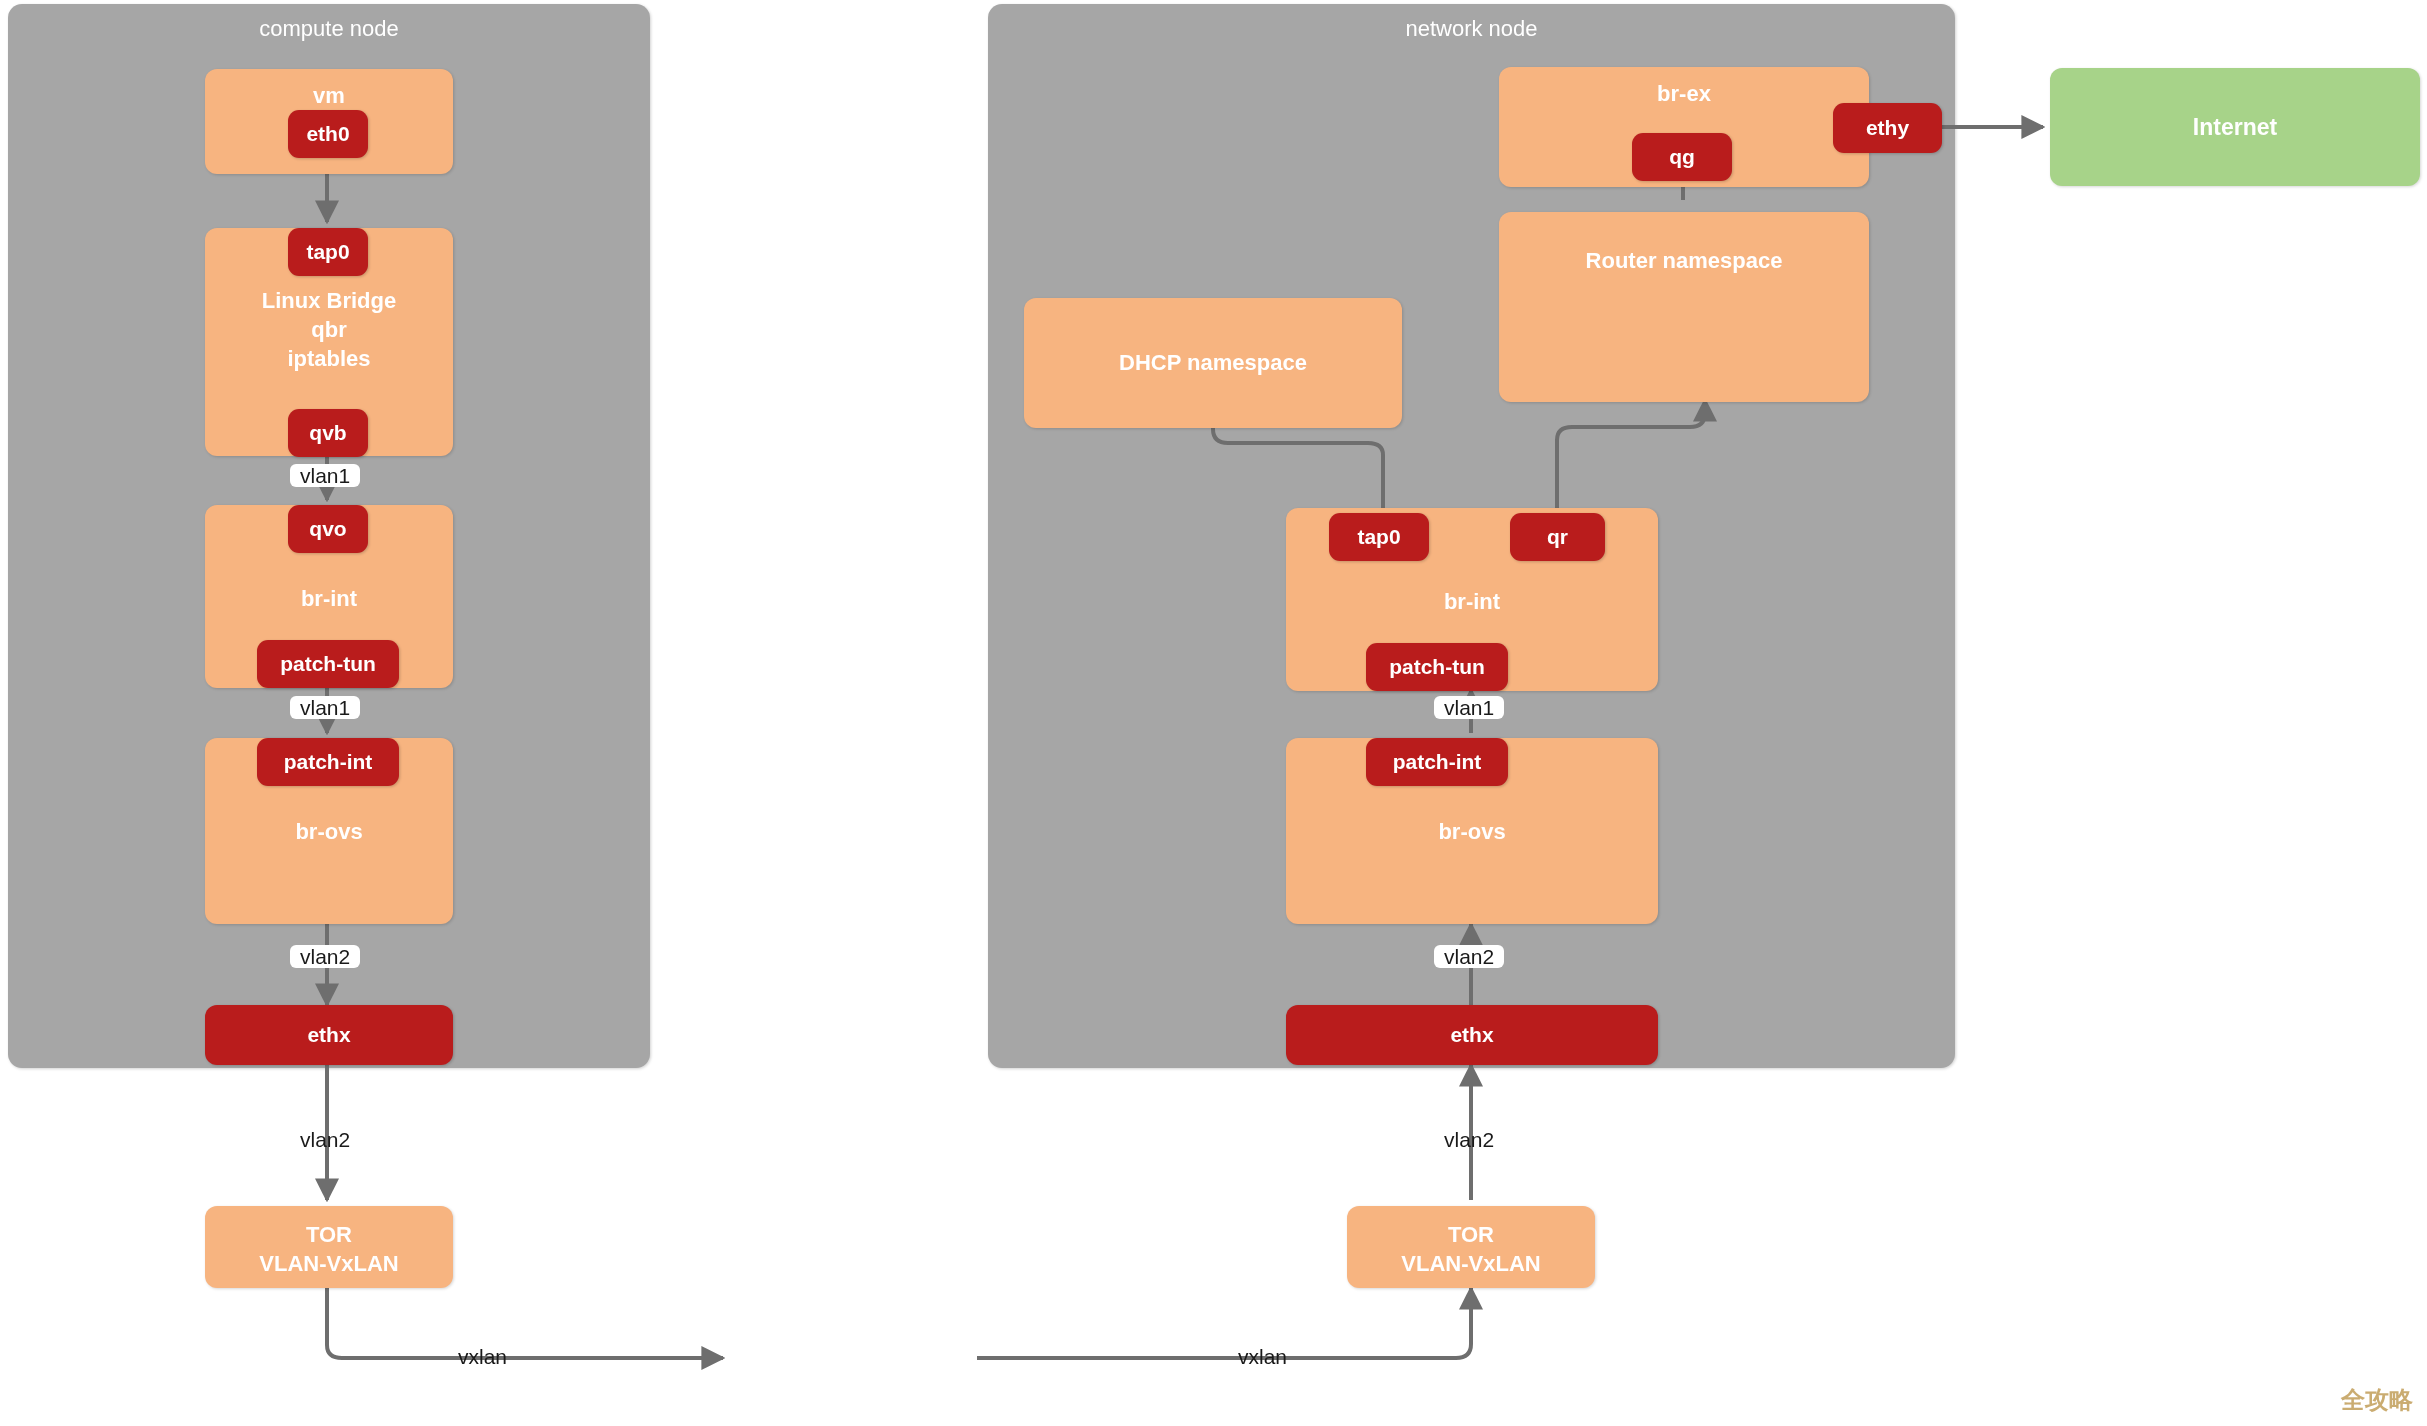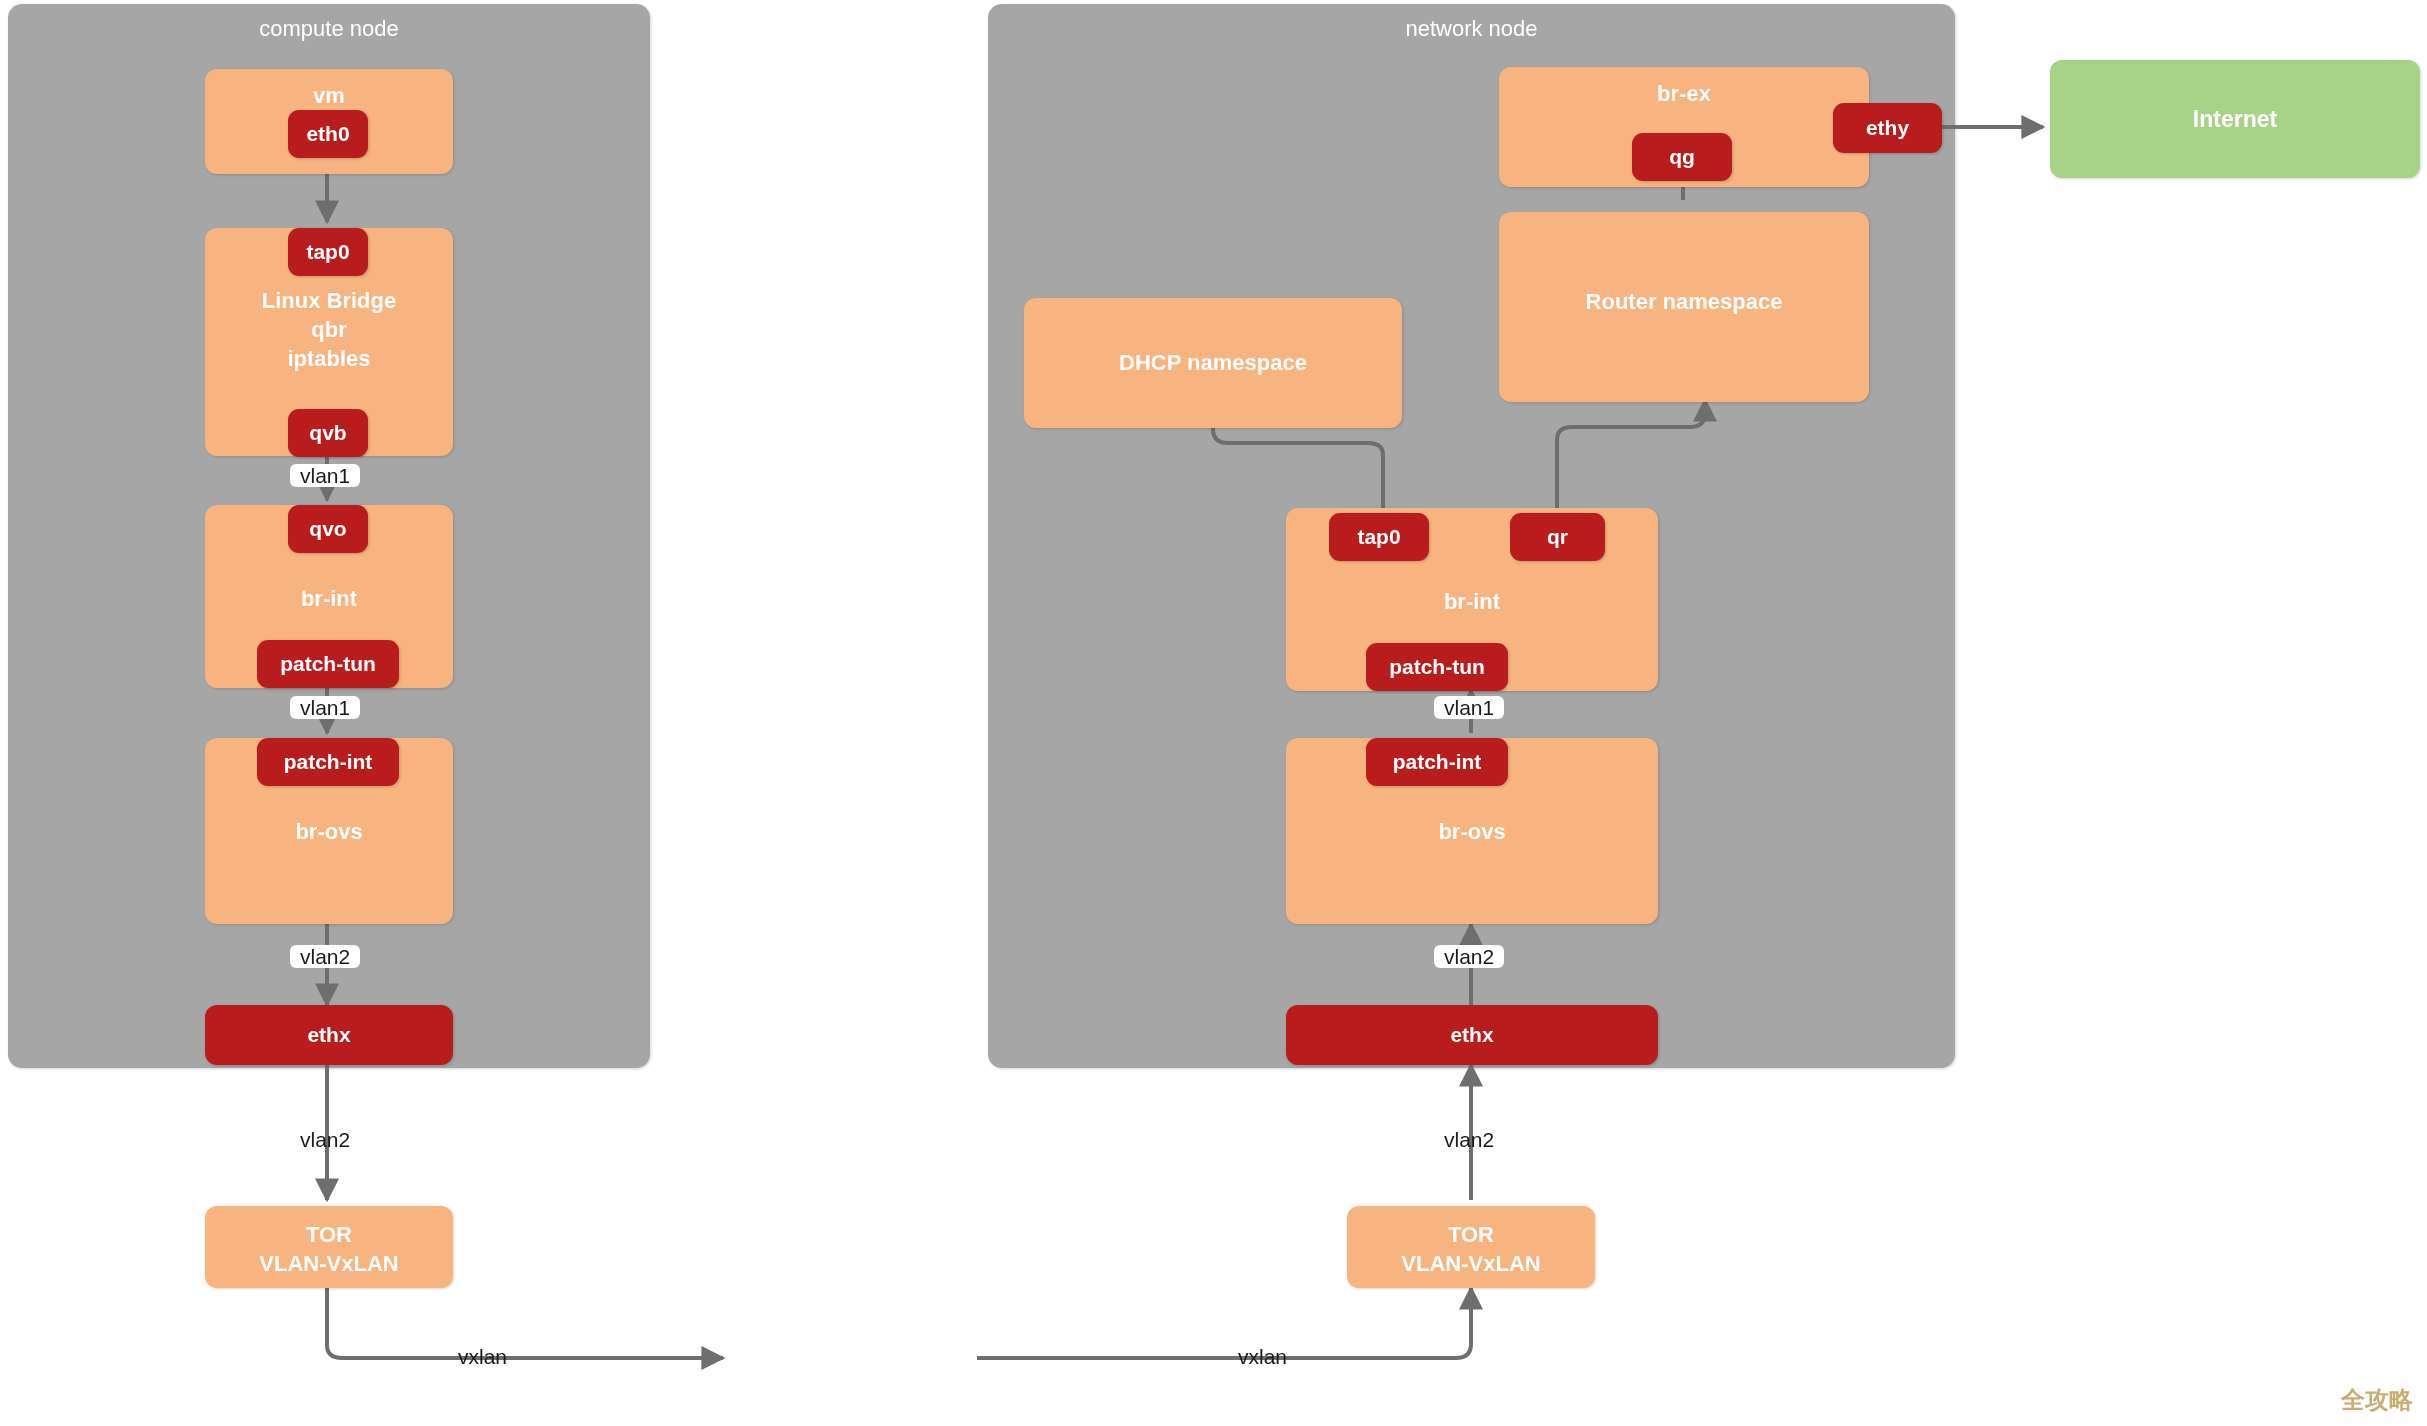--- a/index.html
+++ b/index.html
@@ -205,29 +205,29 @@
   <div class="node orange pad-top" style="left:1499px; top:67px; width:370px; height:120px;">
     <span class="lbl">br-ex</span>
   </div>
   <div class="node purple" style="left:1632px; top:133px; width:100px; height:48px;">
     <span class="lbl">qg</span>
   </div>
   <div class="node purple" style="left:1833px; top:103px; width:109px; height:50px;">
     <span class="lbl">ethy</span>
   </div>
 
-  <div class="node green" style="left:2050px; top:60px; width:370px; height:118px;">
+  <div class="node green" style="left:2050px; top:68px; width:370px; height:118px;">
     <span class="lbl">Internet</span>
   </div>
 
   <div class="node orange pad-top" style="left:1024px; top:298px; width:378px; height:130px; justify-content:center; padding-top:0;">
     <span class="lbl">DHCP namespace</span>
   </div>
 
-  <div class="node orange" style="left:1499px; top:212px; width:370px; height:190px; padding-top:75px;">
+  <div class="node orange" style="left:1499px; top:212px; width:370px; height:190px; padding-top:34px;">
     <span class="lbl">Router namespace</span>
   </div>
 
   <div class="node orange" style="left:1286px; top:508px; width:372px; height:183px; padding-top:79px;">
     <span class="lbl">br-int</span>
   </div>
   <div class="node purple" style="left:1329px; top:513px; width:100px; height:48px;">
     <span class="lbl">tap0</span>
   </div>
   <div class="node purple" style="left:1510px; top:513px; width:95px; height:48px;">

